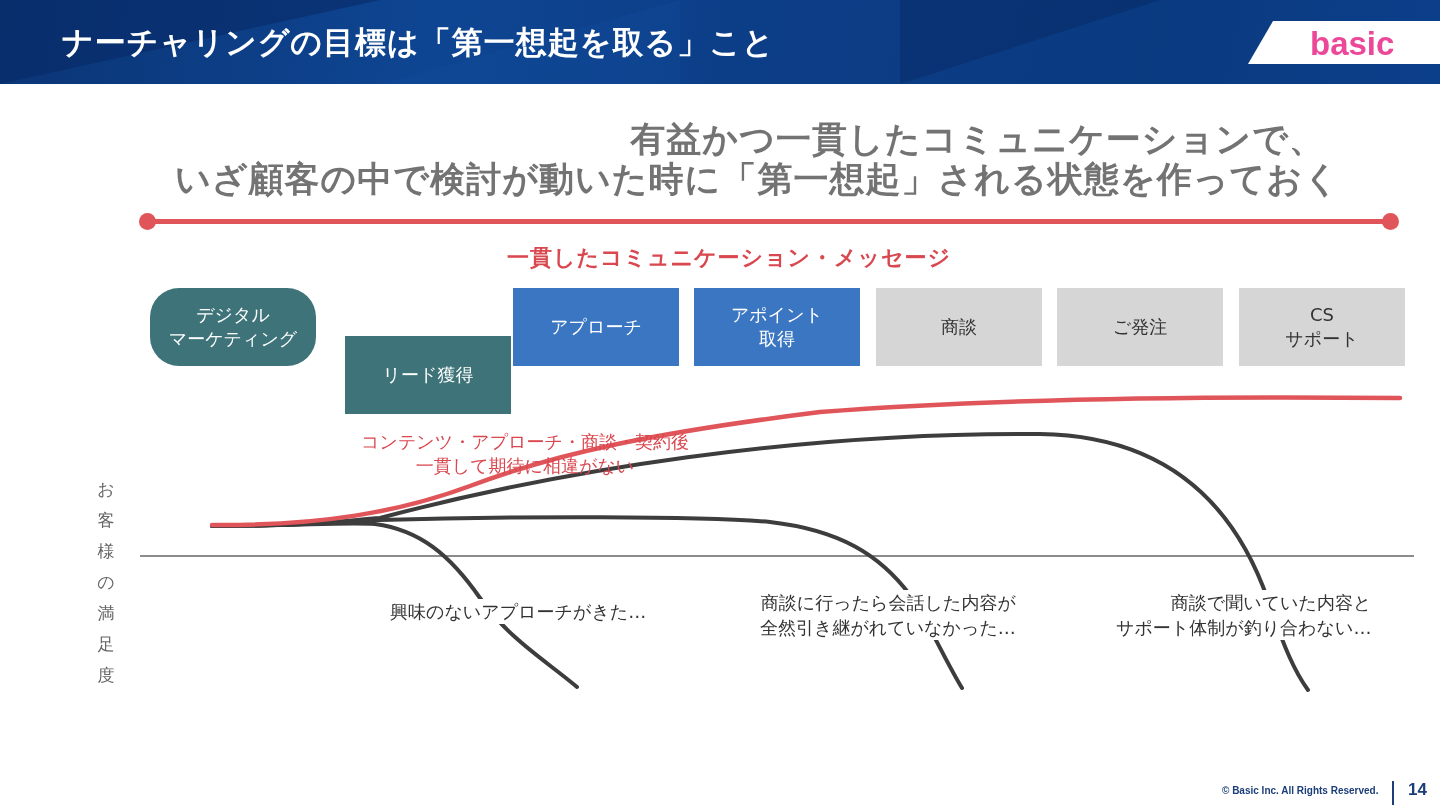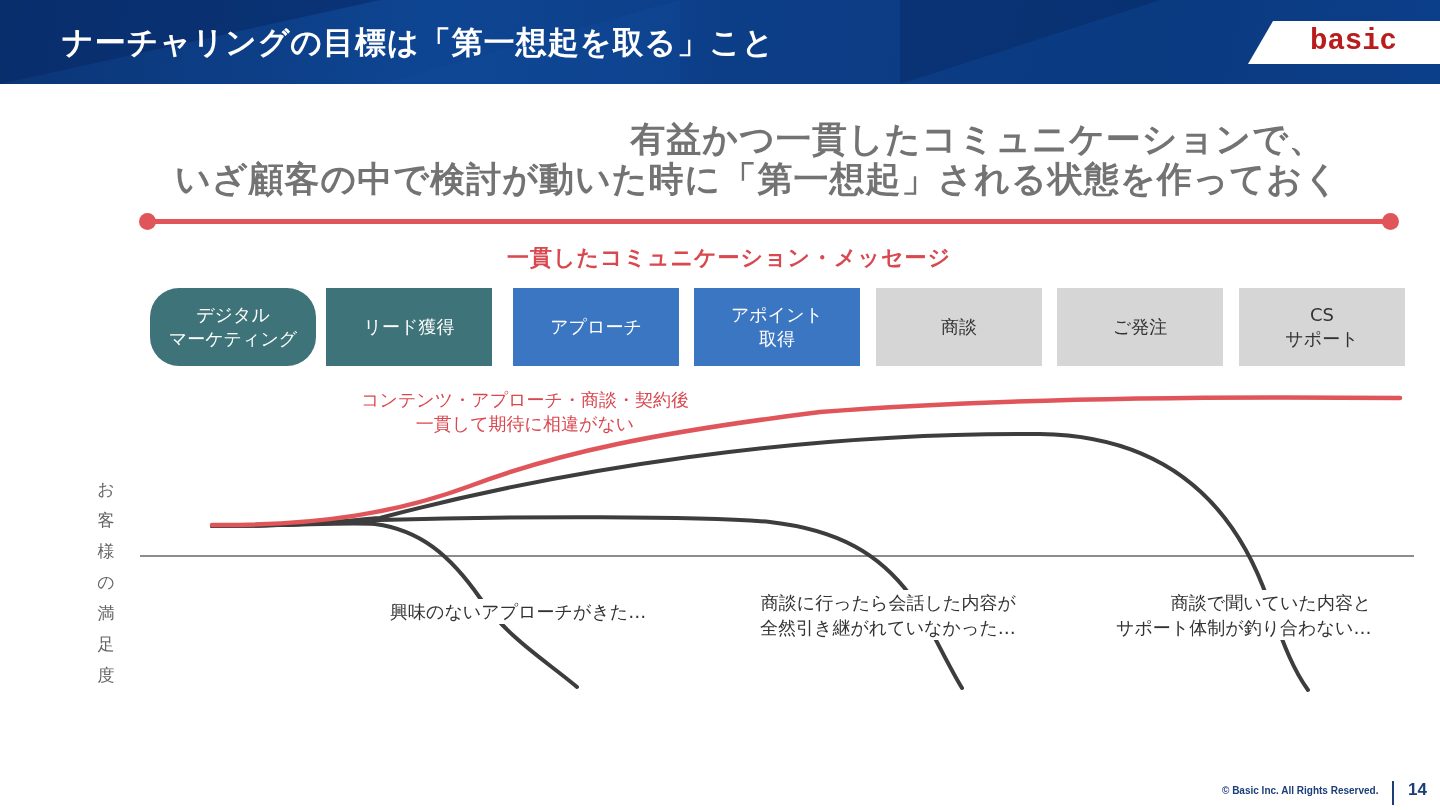--- a/index.html
+++ b/index.html
@@ -19,22 +19,22 @@
       border-left: 260px solid rgba(6,35,90,0.35); border-bottom: 84px solid transparent; }
     .header-title {
       position: absolute; left: 62px; top: 22px; color: #ffffff;
       font-size: 31px; font-weight: bold; letter-spacing: 1px; white-space: nowrap;
     }
     .logo-box {
       position: absolute; left: 1248px; top: 21px; width: 192px; height: 43px;
       background: #ffffff; clip-path: polygon(25px 0, 100% 0, 100% 100%, 0 100%);
     }
     .logo-text {
-      position: absolute; left: 62px; top: 4px; color: #b91c1c;
-      font-family: Liberation Mono, monospace; font-weight: bold; font-size: 29px;
+      position: absolute; left: 62px; top: 4px; color: #ec4899;
+      font-family: Liberation Sans, sans-serif; font-weight: bold; font-size: 33px;
     }
 
     .headline {
       position: absolute; left: 120px; width: 1230px; text-align: right;
       color: #737373; font-weight: bold; font-size: 35px; white-space: nowrap; letter-spacing: 1px;
     }
     .headline.l1 { top: 116px; left: 95px; }
     .headline.l2 { top: 156px; left: 110px; }
 
     .timeline-line { position: absolute; left: 148px; top: 219px; width: 1242px; height: 5px; background: #e0555a; border-radius: 2px; }
@@ -52,21 +52,21 @@
       display: flex; align-items: center; justify-content: center; text-align: center;
       font-size: 18px; line-height: 24px; white-space: pre-line;
     }
     .stage.teal { background: #3e7479; color: #ffffff; }
     .stage.blue { background: #3b76c2; color: #ffffff; }
     .stage.gray { background: #d6d6d6; color: #333333; }
 
     .chart-svg { position: absolute; left: 0; top: 0; width: 1440px; height: 810px; }
 
     .red-note {
-      position: absolute; left: 340px; top: 388px; width: 370px; text-align: center;
+      position: absolute; left: 340px; top: 430px; width: 370px; text-align: center;
       color: #d9474f; font-size: 18px; line-height: 24px; white-space: pre-line;
     }
 
     .y-label {
       position: absolute; left: 95px; top: 474px; width: 22px;
       color: #666666; font-size: 17px; line-height: 31px; text-align: center; word-break: break-all;
     }
 
     .annot {
       position: absolute; color: #333333; font-size: 18px; line-height: 25px;
@@ -102,21 +102,21 @@
 <div class="headline l1">有益かつ一貫したコミュニケーションで、</div>
 <div class="headline l2">いざ顧客の中で検討が動いた時に「第一想起」される状態を作っておく</div>
 
 <div class="timeline-line"></div>
 <div class="timeline-dot left"></div>
 <div class="timeline-dot right"></div>
 <div class="message-label">一貫したコミュニケーション・メッセージ</div>
 
 <div class="stage teal" style="left:150px;border-radius:29px;">デジタル
 マーケティング</div>
-<div class="stage teal" style="left:326px;">リード獲得</div>
+<div class="stage teal" style="left:345px;margin-top:48px;">リード獲得</div>
 <div class="stage blue" style="left:513px;">アプローチ</div>
 <div class="stage blue" style="left:694px;">アポイント
 取得</div>
 <div class="stage gray" style="left:876px;">商談</div>
 <div class="stage gray" style="left:1057px;">ご発注</div>
 <div class="stage gray" style="left:1239px;">CS
 サポート</div>
 
 <svg class="chart-svg" viewBox="0 0 1440 810">
   <line x1="140" y1="556" x2="1414" y2="556" stroke="#8c8c8c" stroke-width="2"></line>

